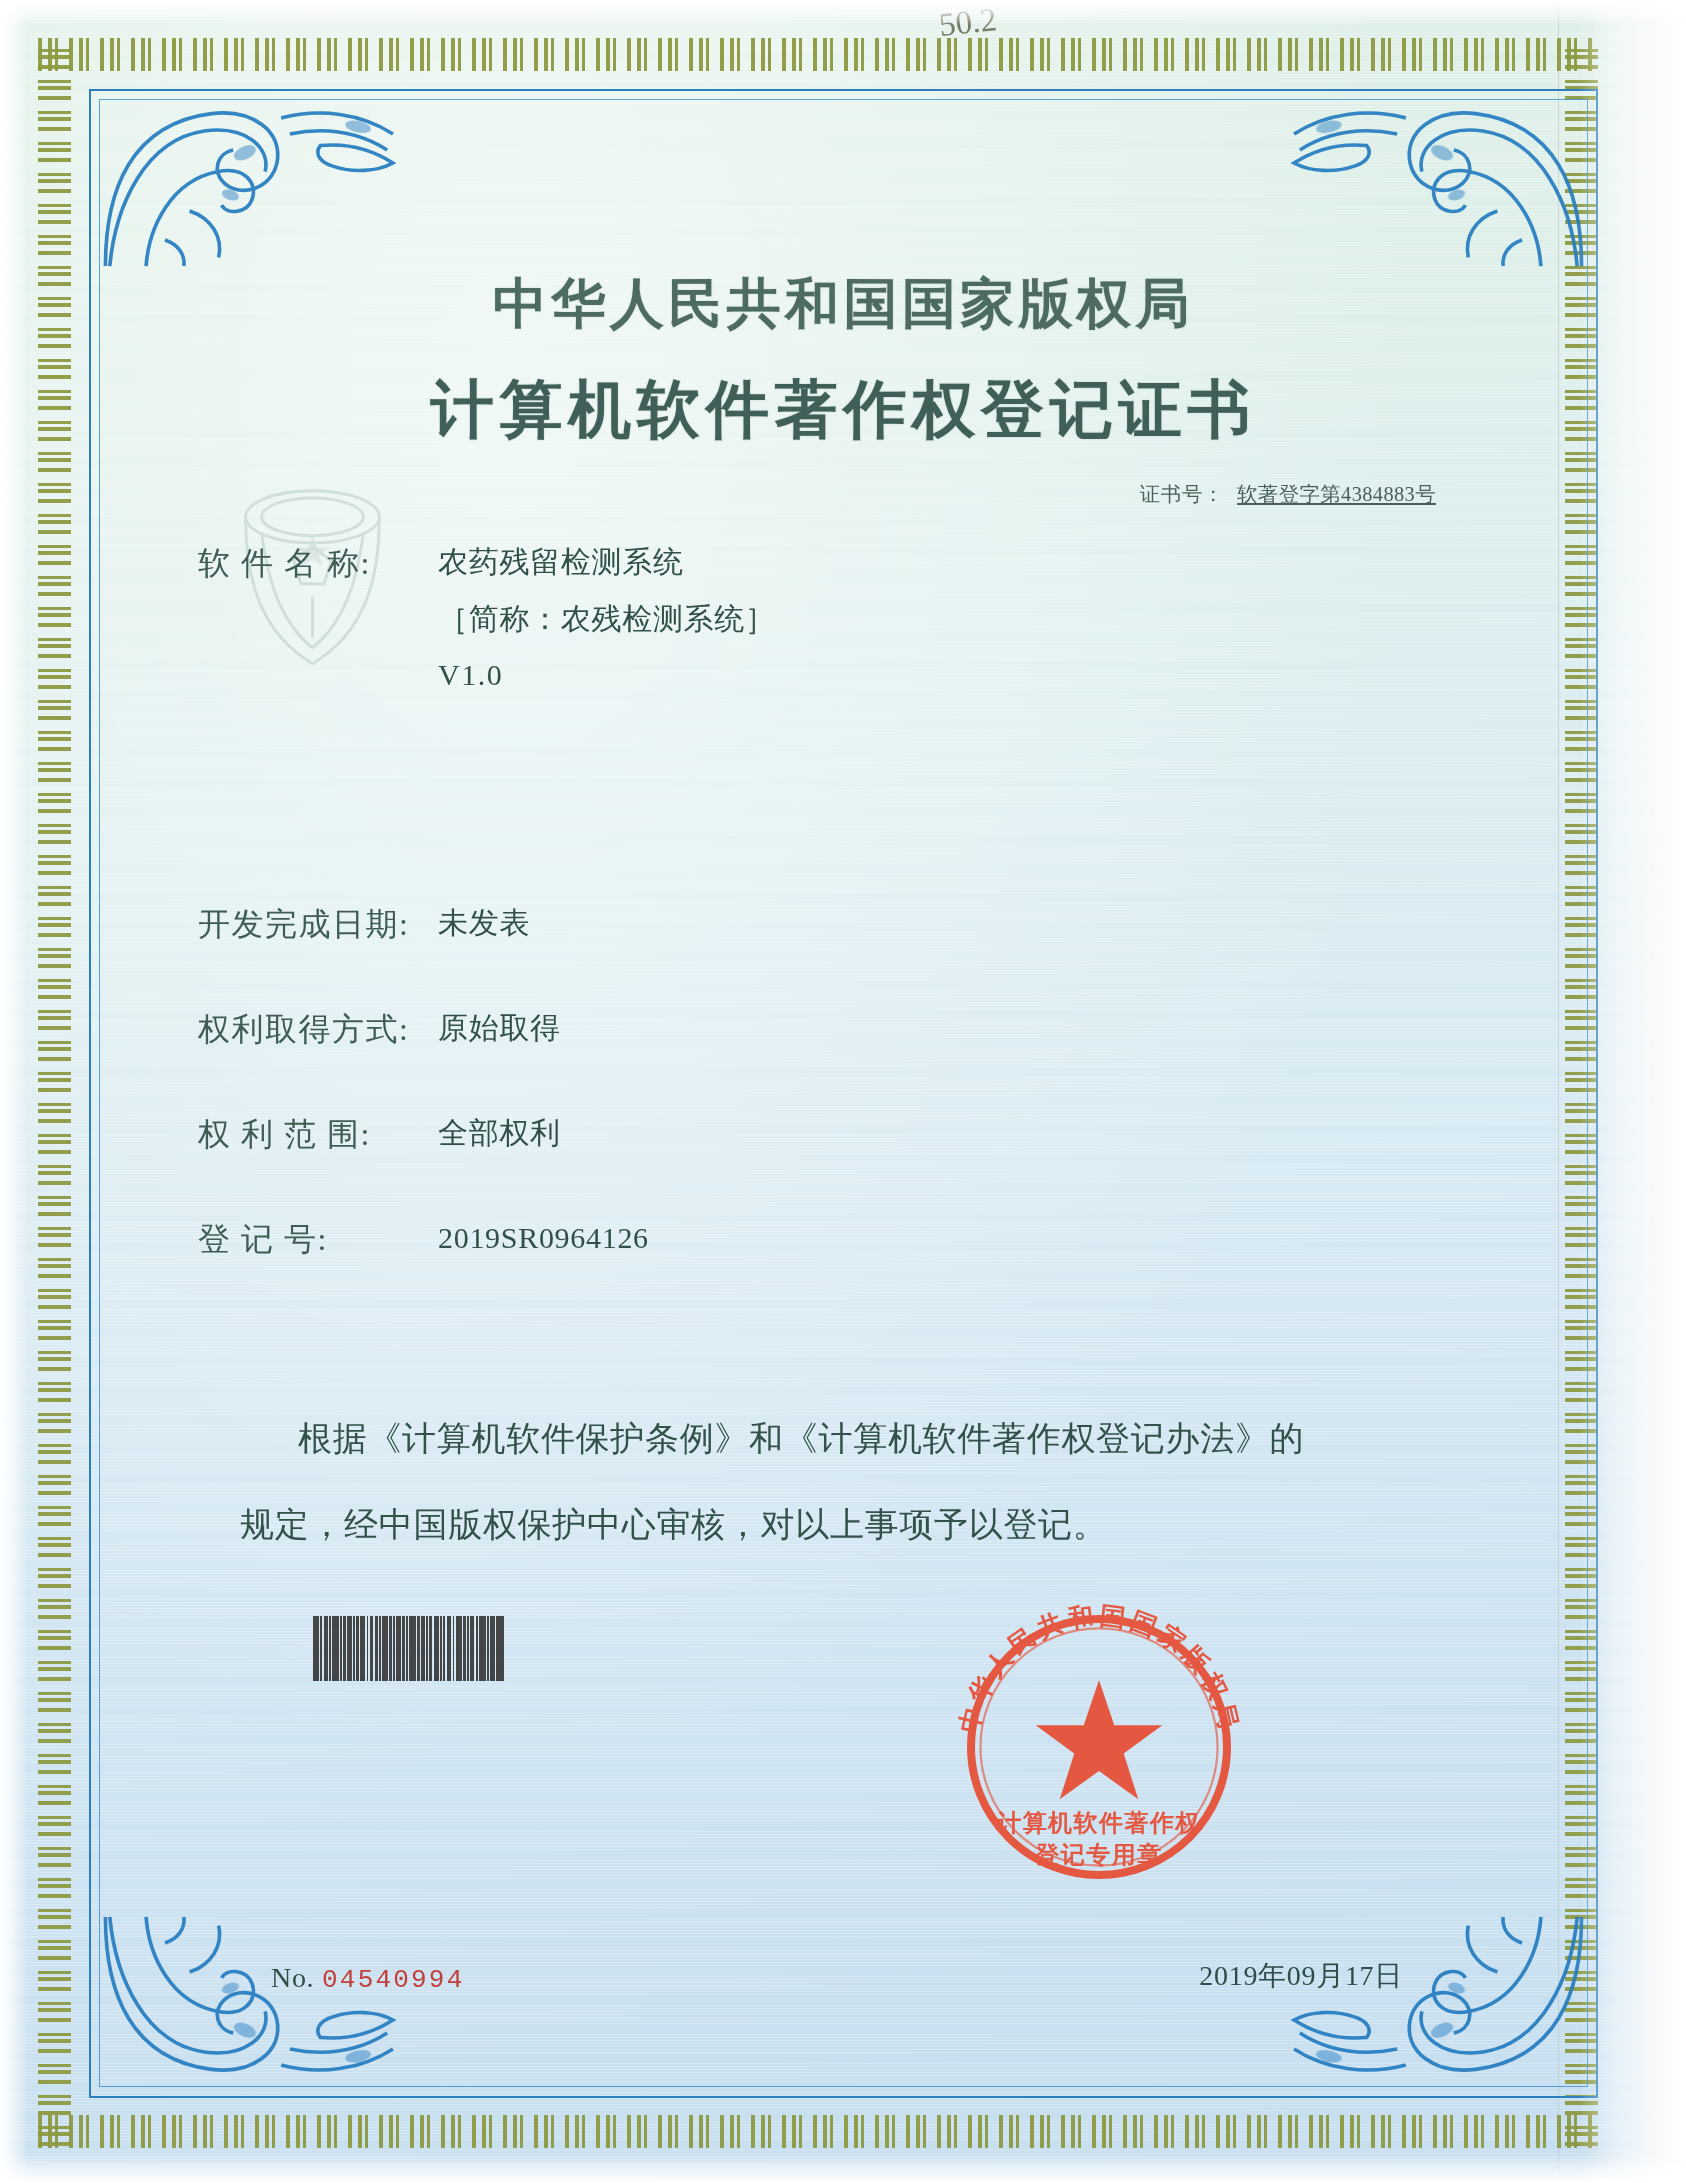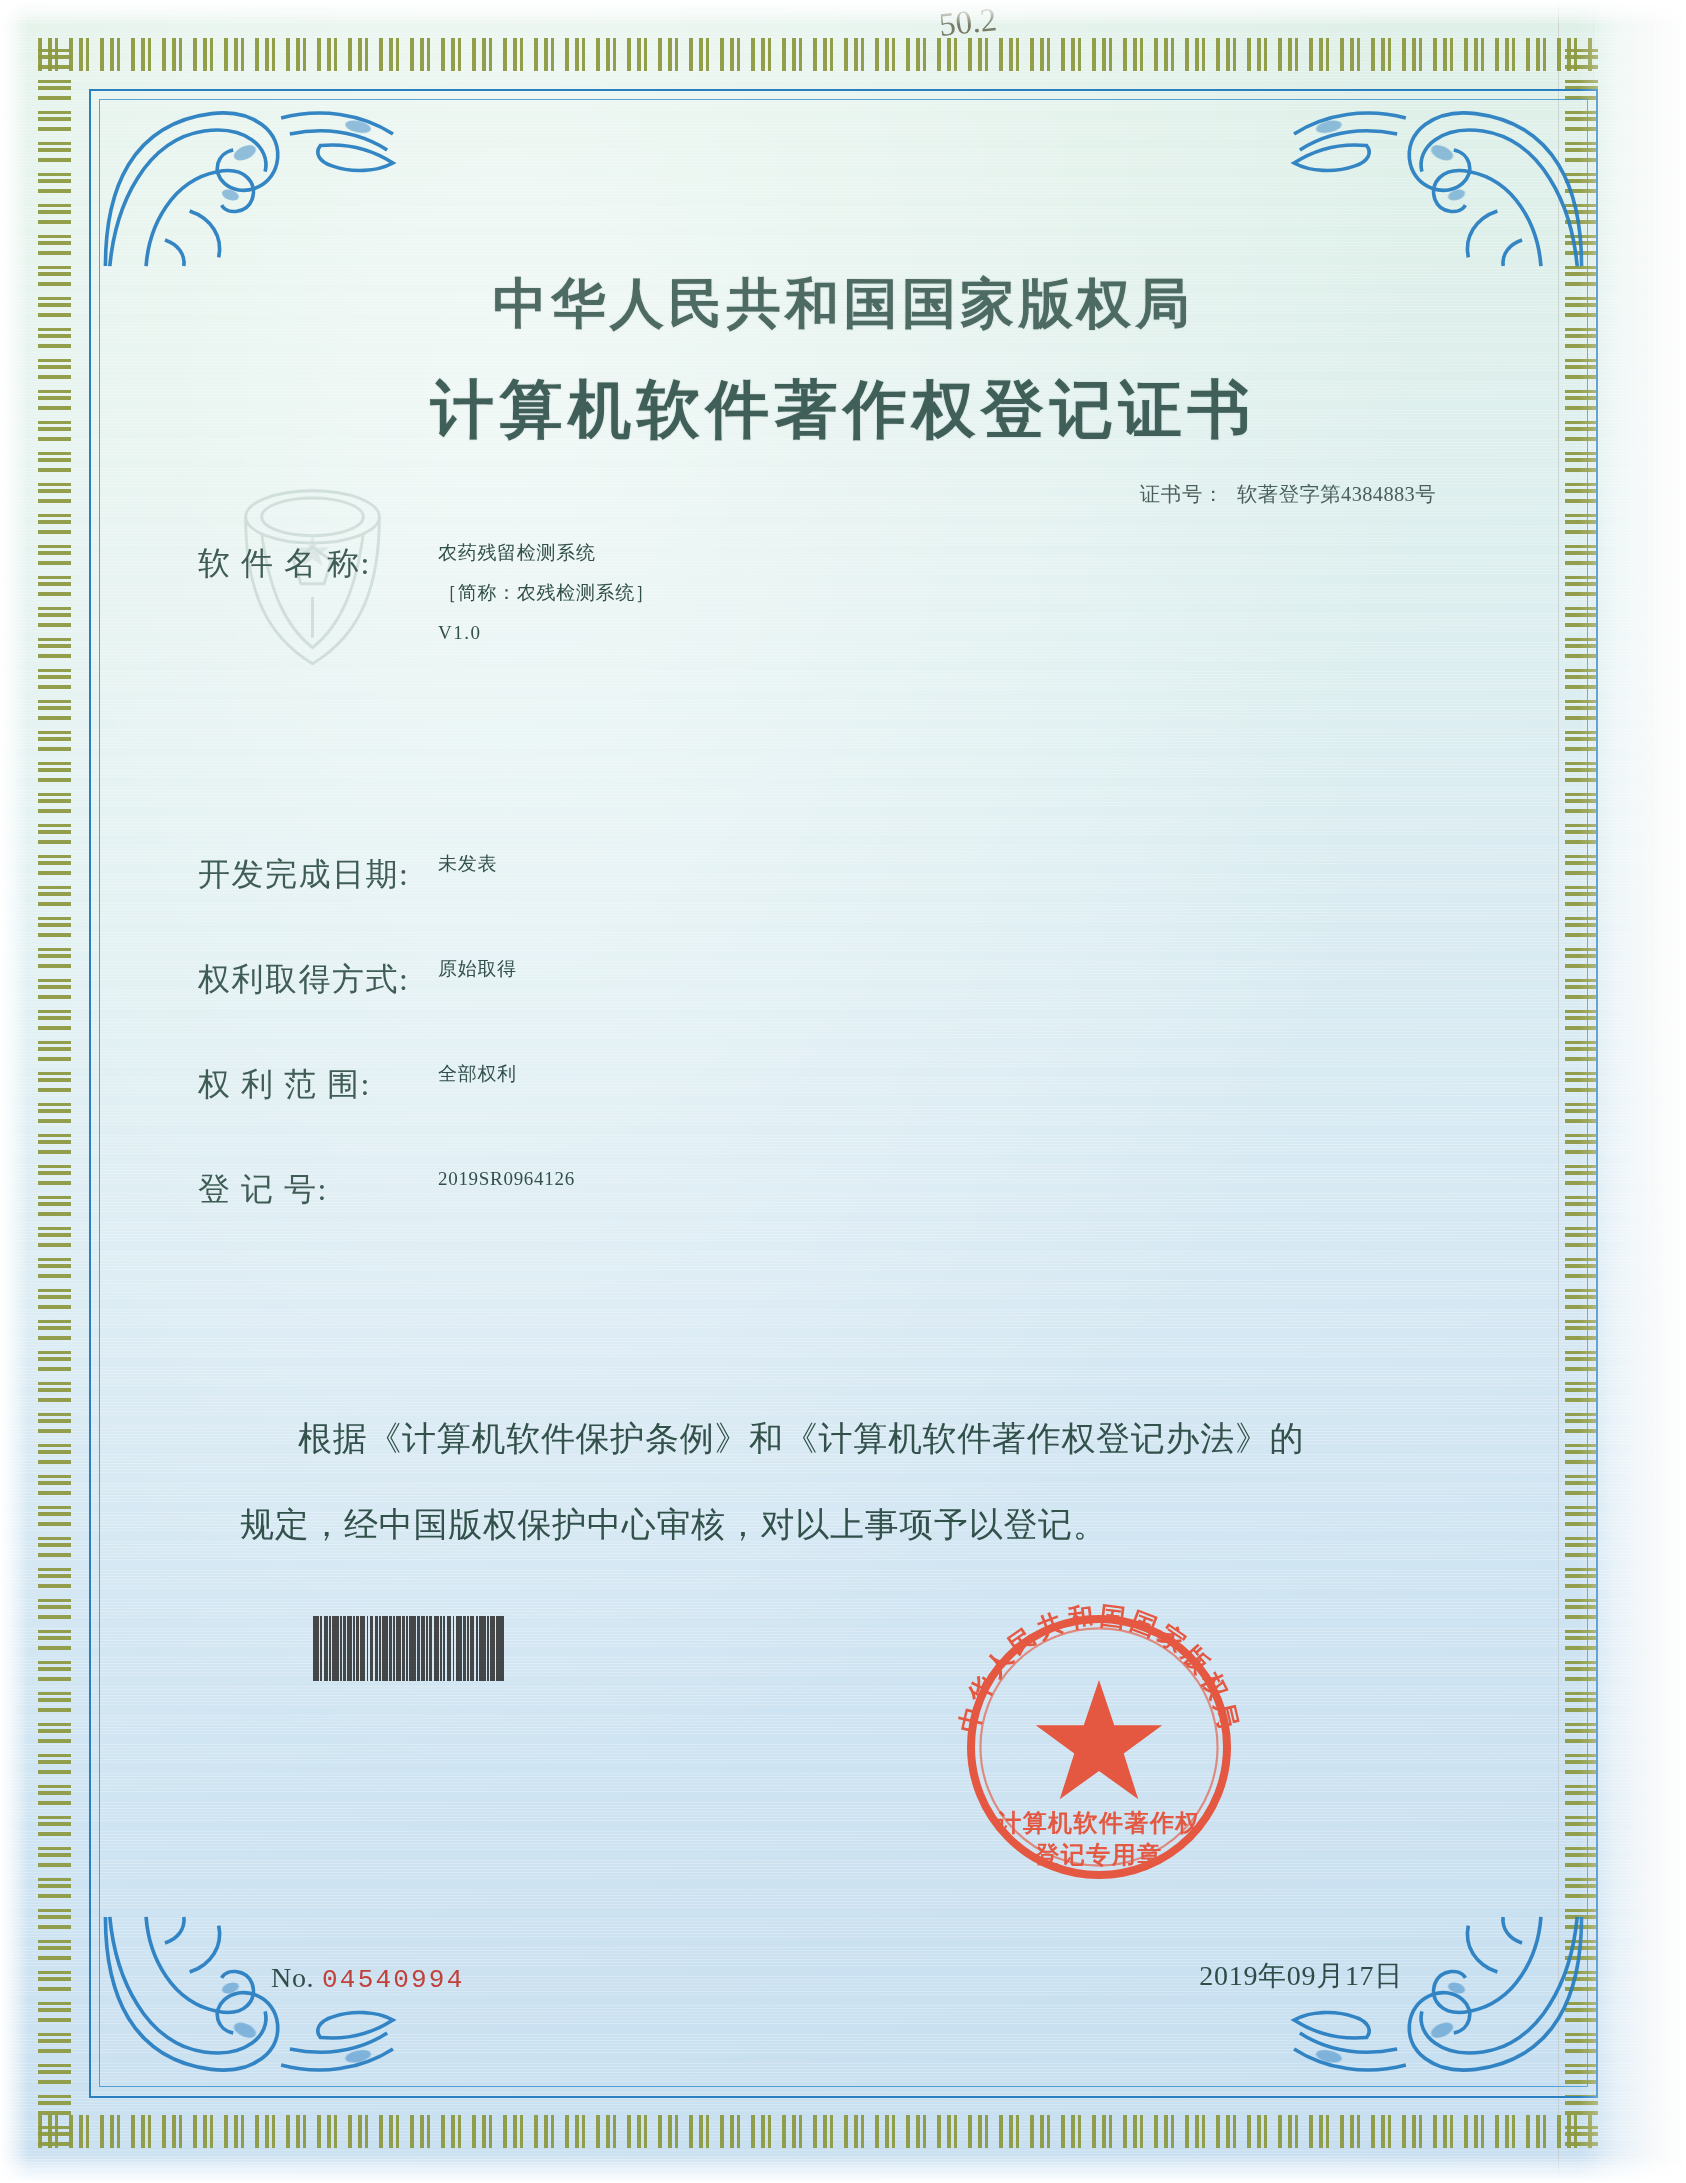--- a/index.html
+++ b/index.html
@@ -175,21 +175,21 @@
   .cert-no-line {
     position: absolute;
     right: 251px;
     top: 480px;
     font-size: 20.4px;
     color: #4a5f5a;
     letter-spacing: 0.7px;
     white-space: nowrap;
   }
   .cert-no-line .label { margin-right: 13px; }
-  .cert-no-line .value { letter-spacing: 0.4px; }
+  .cert-no-line .value { letter-spacing: 0.4px; text-decoration: underline; }
 
   
   .fields {
     position: absolute;
     left: 198px;
     top: 539px;
     width: 1237px;
   }
   .field-row {
     display: flex;
@@ -198,21 +198,21 @@
   }
   .field-label {
     width: 240px;
     flex: 0 0 240px;
     font-size: 32px;
     color: #3f5c55;
     letter-spacing: 1.5px;
     line-height: 1.5;
   }
   .field-value {
-    font-size: 19px;
+    font-size: 30px;
     color: #32504a;
     line-height: 1.5;
     letter-spacing: 0.7px;
   }
   .field-value .latin {
     font-family: "Liberation Serif", "DejaVu Serif", serif;
     letter-spacing: 1.5px;
   }
   .row-name { margin-top: 0; }
   .row-name .field-value div { margin-bottom: 11.6px; }

